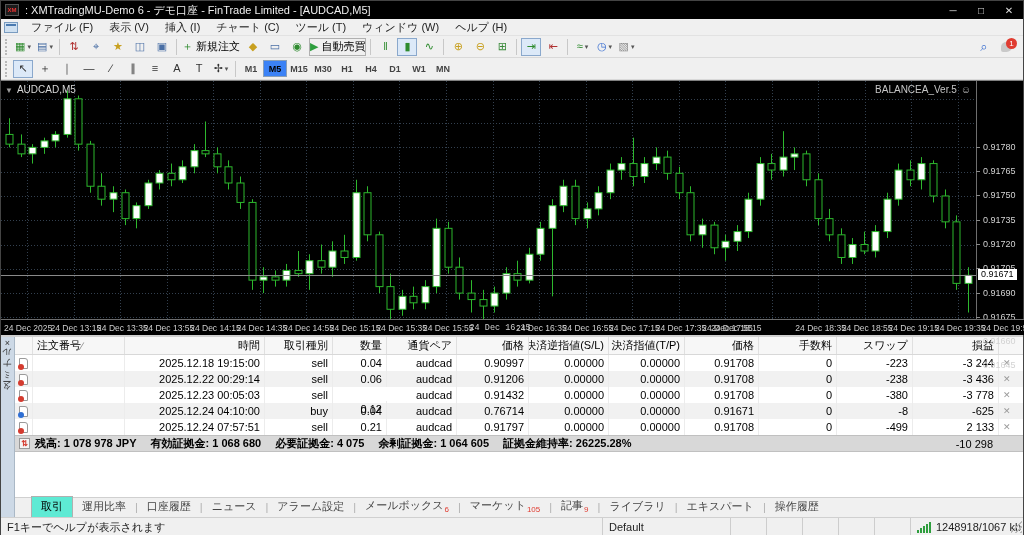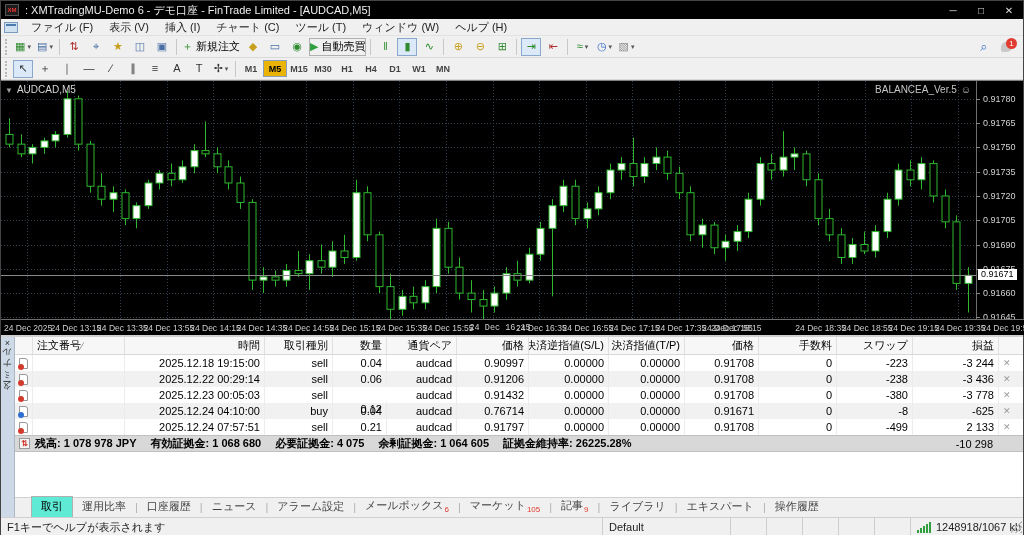--- a/index.html
+++ b/index.html
@@ -28,36 +28,36 @@
   .tb-grip { width:5px; height:16px; margin:0 2px; border-left:2px dotted #b8b8b8; }
   .tb-btn { min-width:20px; height:18px; margin:0 1px; display:flex; align-items:center; justify-content:center;
       border:1px solid transparent; color:#333; font-size:11px; cursor:default; background:transparent; white-space:nowrap; }
   .tb-btn.pressed { border-color:#8aa8cc; background:#dce9f8; }
   .tb-btn .glyph { line-height:1; }
   .tb-btn .drop { font-size:7px; color:#555; margin-left:2px; }
   .tb-btn .btn-label { margin-left:3px; font-size:11px; color:#000; }
   .tb-sep { width:1px; height:16px; background:#c8c8c8; margin:0 3px; }
   .tf-btn { min-width:24px; height:17px; margin:0; display:flex; align-items:center; justify-content:center;
       font-size:9px; font-weight:bold; color:#444; border:1px solid transparent; cursor:default; }
-  .tf-btn.active { background:#eab308; border-color:#8aa0b8; color:#000; }
+  .tf-btn.active { background:#3b82f6; border-color:#8aa0b8; color:#000; }
   .toolbar .spacer { flex:1; }
   .notif-wrap { position:relative; width:22px; height:18px; display:flex; align-items:center; justify-content:center; }
   .notif-dot { width:11px; height:10px; background:#c9c9c9; border-radius:50% 50% 50% 2px; }
   .notif-badge { position:absolute; right:0; top:0; min-width:11px; height:11px; border-radius:6px; background:#e03c31;
       color:#fff; font-size:8px; display:flex; align-items:center; justify-content:center; padding:0 2px; }
 
   
   .chart-wrap { position:relative; flex:0 0 255px; height:255px; background:#000; border-top:1px solid #808080; }
   #chart-svg { position:absolute; left:0; top:0; }
   .symbol-label { position:absolute; left:4px; top:3px; color:#d8d8d8; font-size:10px; z-index:3; }
   .symbol-label .tri { font-size:8px; color:#9a9a9a; margin-right:4px; }
   .ind-label { position:absolute; right:52px; top:3px; color:#c6c6c6; font-size:10px; z-index:3; }
   .ind-label .smiley { color:#b0b0b0; margin-left:4px; }
   .price-axis { position:absolute; right:0; top:0; width:47px; height:239px; background:#000; border-left:1px solid #6e6e6e; z-index:2; }
-  .price-tick { position:absolute; left:6px; color:#d2d2d2; font-size:9px; font-family:"Liberation Sans",sans-serif; }
+  .price-tick { position:absolute; left:6px; color:#d2d2d2; font-size:9px; font-family:"Liberation Sans",sans-serif;margin-top:48px; }
   .price-tick::before { content:""; position:absolute; left:-7px; top:5px; width:4px; height:1px; background:#8a8a8a; }
   .price-current { position:absolute; left:1px; background:#fff; color:#000; font-size:9px; padding:0 3px 1px 3px; z-index:4; }
   .time-axis { position:absolute; left:0; bottom:0; width:1024px; height:16px; background:#000; border-top:1px solid #6e6e6e; z-index:3;text-align:center; }
   .time-tick { position:absolute; top:3px; color:#cfcfcf; font-size:8.5px; white-space:nowrap; }
 
   
   .terminal { flex:0 0 182px; height:182px; background:#fff; border-top:2px solid #d0d0d0; display:flex; }
   .term-side { width:14px; background:#cdd9e6; border-right:1px solid #aab8c6; display:flex; flex-direction:column; align-items:center; }
   .term-close { font-size:9px; color:#333; padding:1px 0 3px 0; cursor:default; }
   .term-side-label { writing-mode:vertical-rl; transform:rotate(180deg); font-size:9px; color:#333; letter-spacing:1px; }

